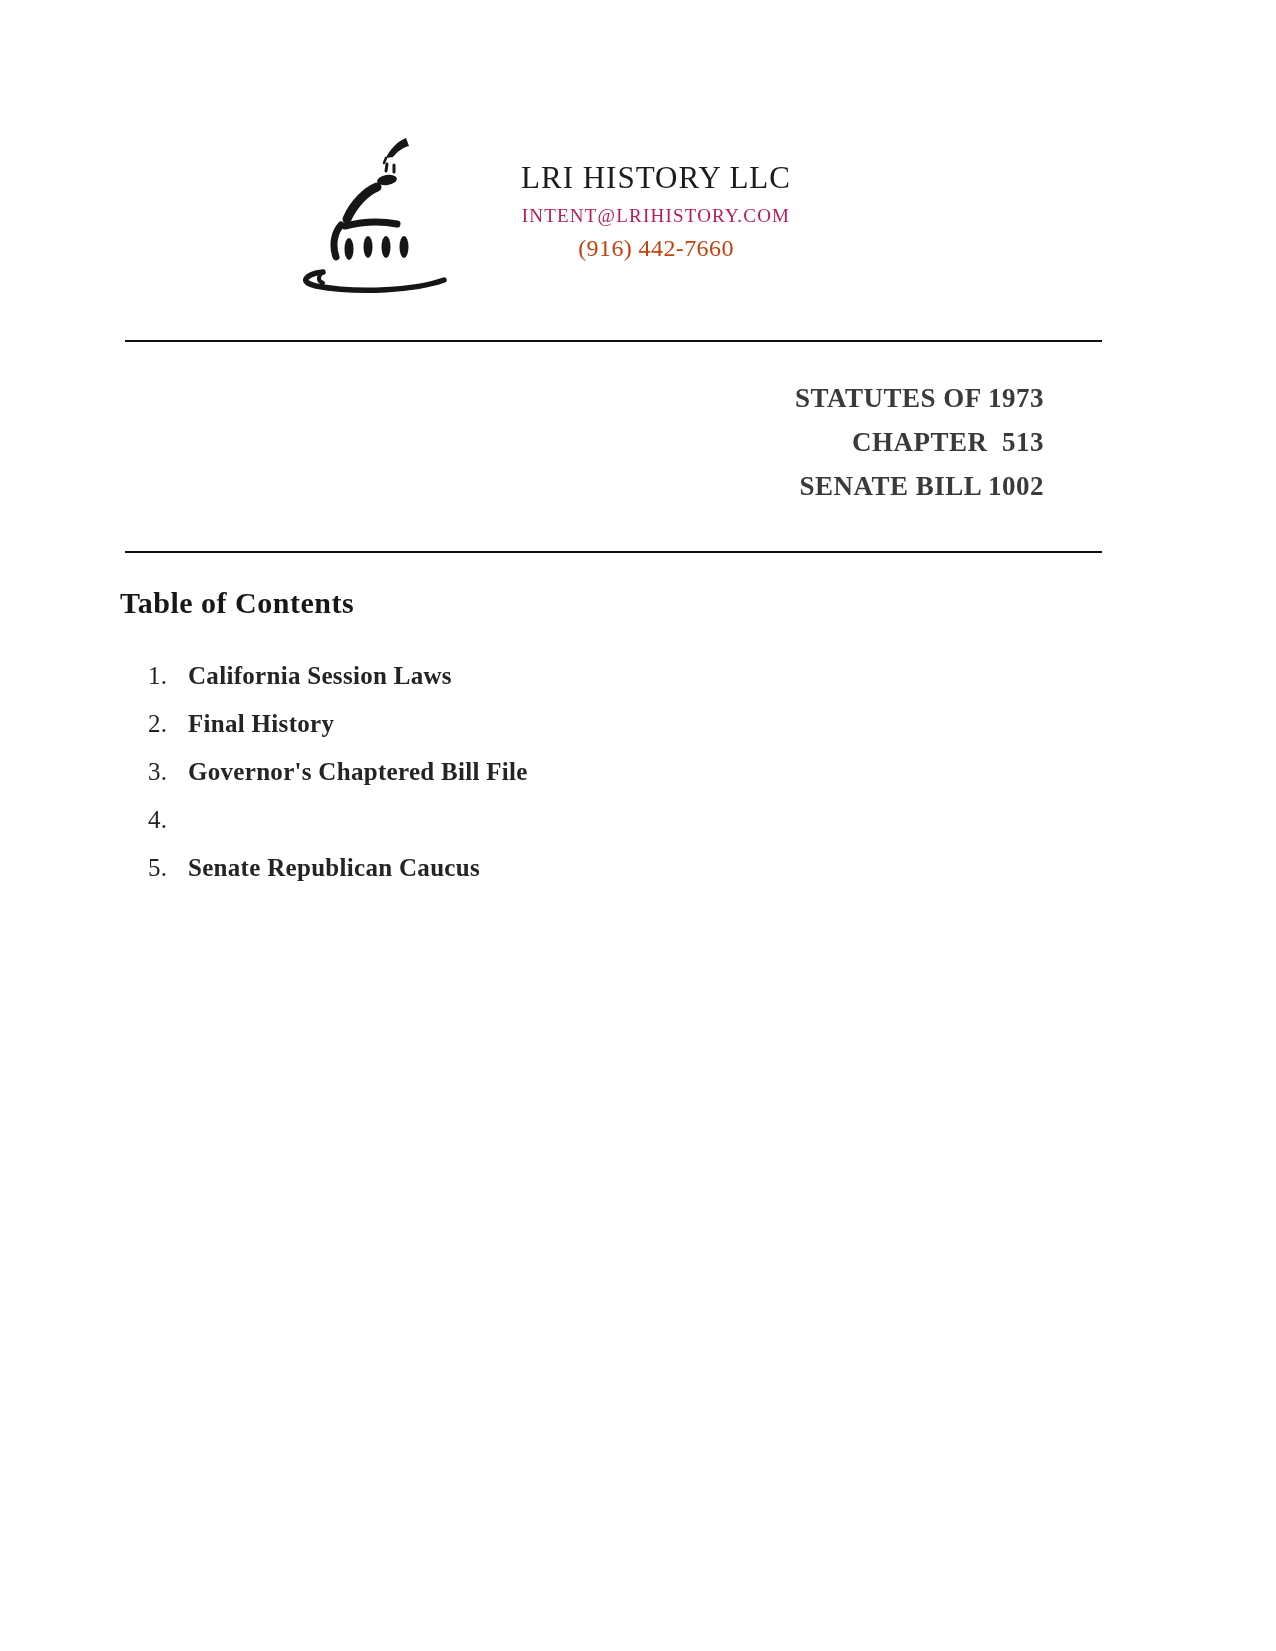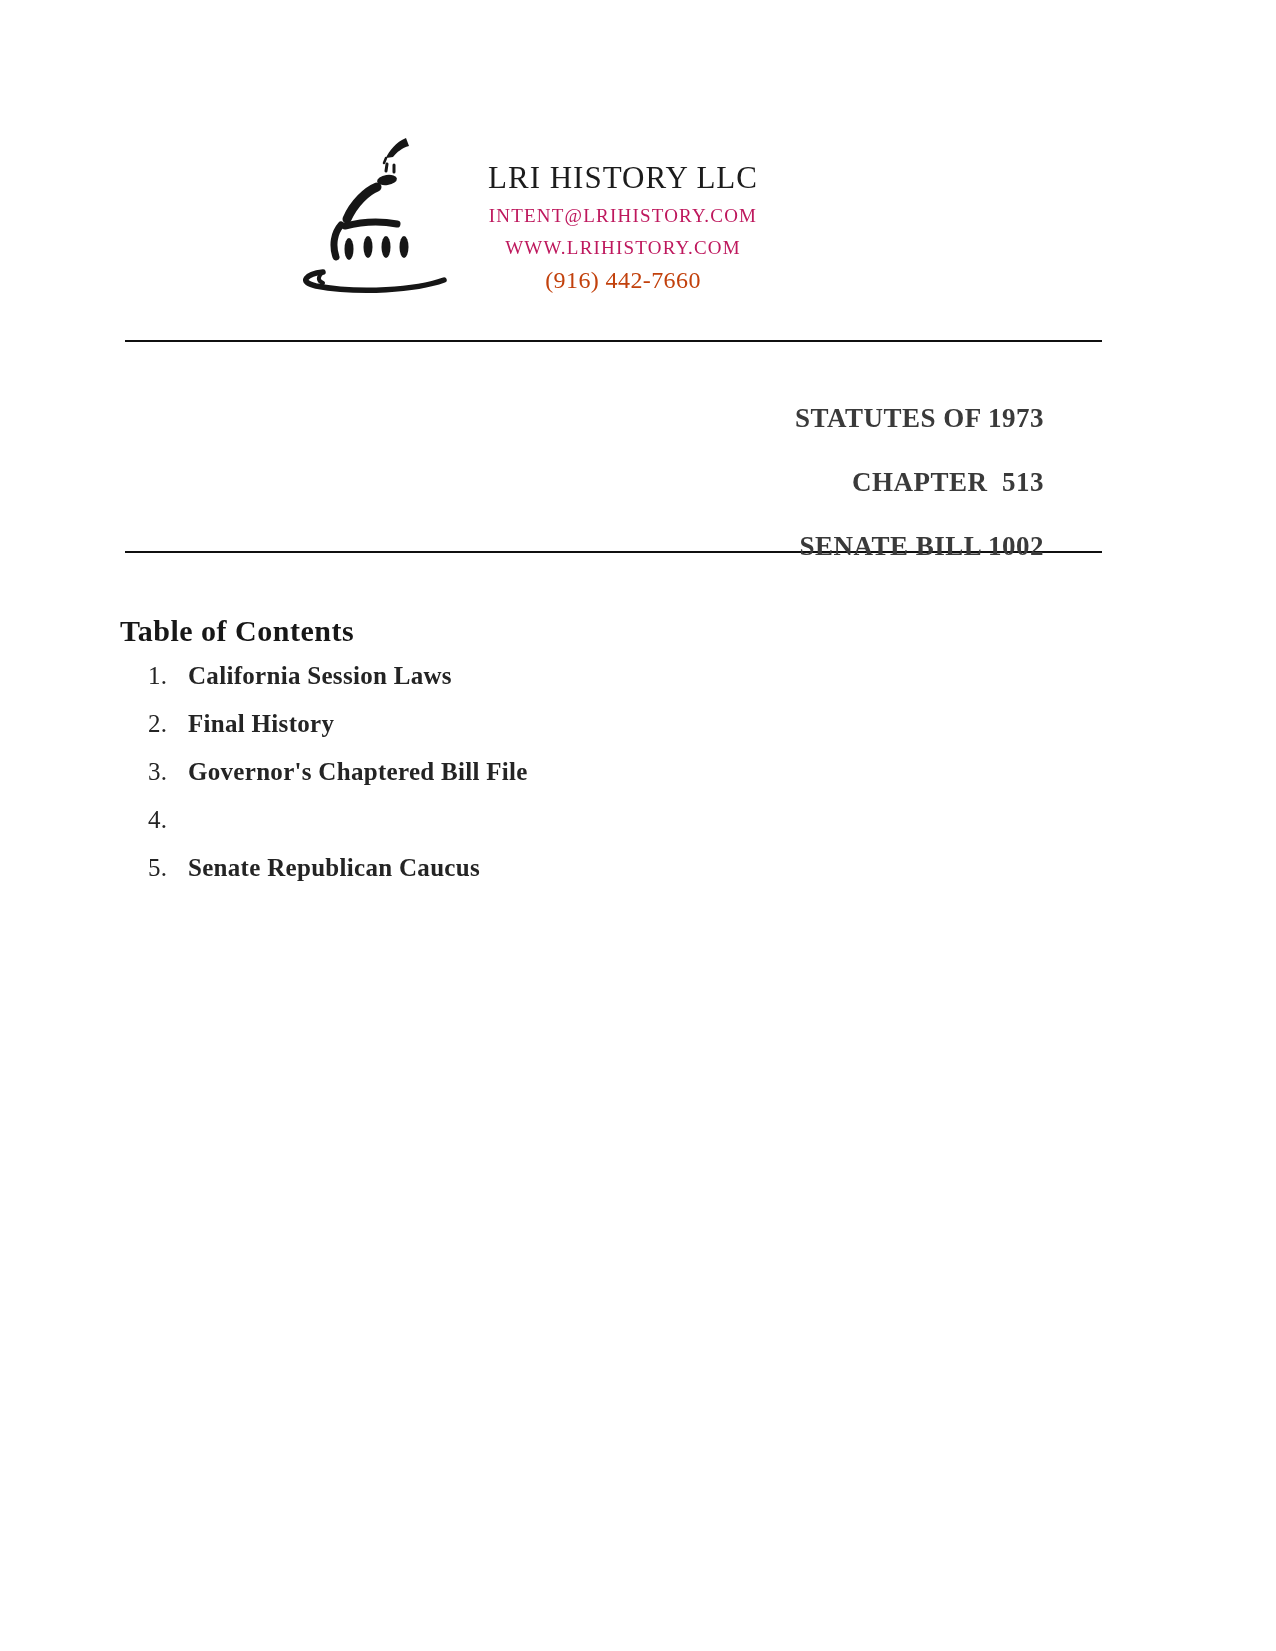--- a/index.html
+++ b/index.html
@@ -16,21 +16,21 @@
   .logo {
     position: absolute;
     left: 290px;
     top: 125px;
     width: 180px;
     height: 170px;
   }
 
   .brand-text {
     position: absolute;
-    left: 440px;
+    left: 473px;
     top: 156px;
     width: 366px;
     text-align: center;
   }
   .brand-name {
     font-size: 31px;
     line-height: 44px;
     letter-spacing: 1px;
     color: #1c1c1c;
     font-weight: 400;
@@ -64,32 +64,30 @@
     top: 376px;
     text-align: right;
   }
   .doc-header-line {
     font-size: 27px;
     font-weight: 700;
     line-height: 44px;
     letter-spacing: 0.5px;
     color: #3a3a3a;
     white-space: pre;
-    margin-top: 20px;
   }
 
   .toc-title {
     position: absolute;
     left: 120px;
     top: 586px;
     font-size: 30px;
     font-weight: 700;
     letter-spacing: 0.5px;
     color: #171717;
-    margin-top: 28px;
   }
 
   .toc-list {
     position: absolute;
     left: 148px;
     top: 652px;
   }
   .toc-row {
     display: flex;
     align-items: baseline;
@@ -134,21 +132,20 @@
     <ellipse cx="114" cy="122" rx="4.5" ry="11" fill="#161616" stroke="none"></ellipse>
 
     <path d="M33,147 C16,149 8,157 26,161 C70,169 126,165 154,155" stroke-width="5.5"></path>
     <path d="M33,147 C28,151 27,156 33,158" stroke-width="4"></path>
   </g>
 </svg>
 
 <div class="brand-text">
   <div class="brand-name">LRI HISTORY LLC</div>
   <div class="brand-line">INTENT@LRIHISTORY.COM</div>
-  <div class="brand-line">WWW.LRIHISTORY.COM</div>
   <div class="brand-phone">(916) 442-7660</div>
 </div>
 
 <div class="rule rule-1"></div>
 <div class="rule rule-2"></div>
 
 <div class="doc-header">
   <div class="doc-header-line">STATUTES OF 1973</div>
   <div class="doc-header-line">CHAPTER  513</div>
   <div class="doc-header-line">SENATE BILL 1002</div>

